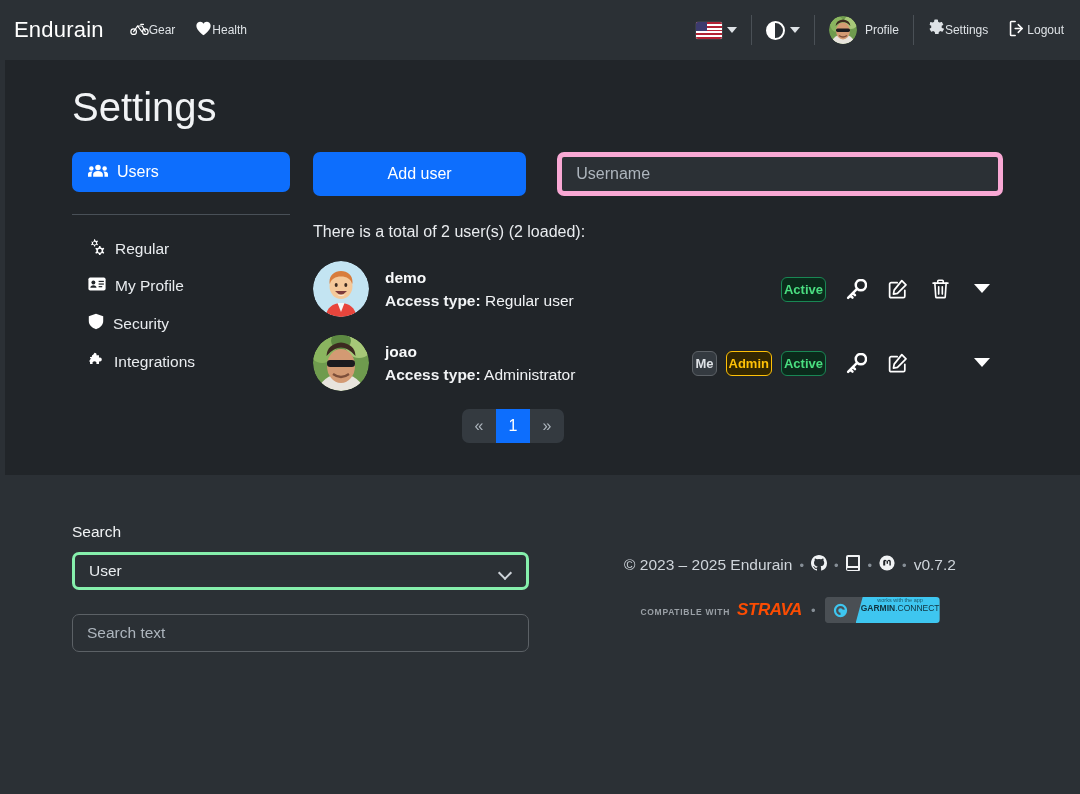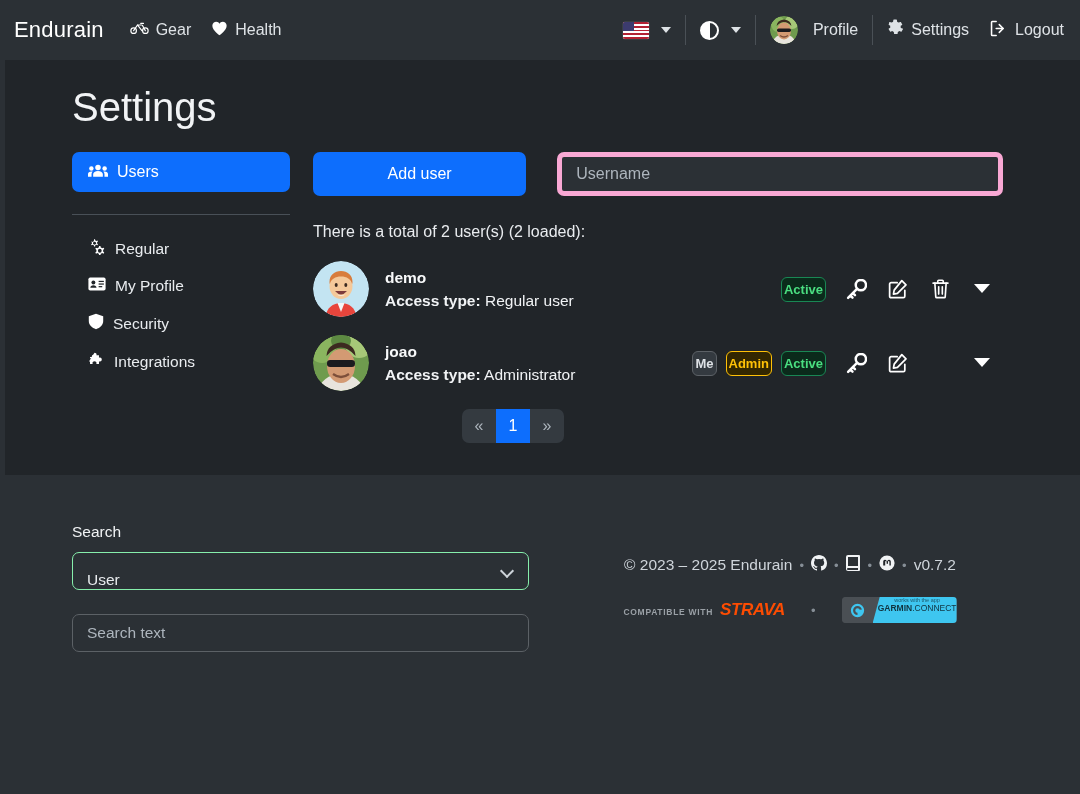--- a/index.html
+++ b/index.html
@@ -16,22 +16,22 @@
     position: absolute; top: 0; left: 0; width: 1080px; height: 60px;
     background: #2b3035;
     display: flex; align-items: center;
     padding: 0 16px 0 14px;
   }
   .brand {
     color: #fff; font-size: 22px; letter-spacing: .2px;
     margin-right: 26px; white-space: nowrap;
   }
   .nav-link {
-    display: flex; align-items: center; gap: 7px;
-    color: #dee2e6; font-size: 16px; margin-right: 20px; white-space: nowrap;
+    display: flex; align-items: center; 
+    color: #dee2e6; font-size: 12px; margin-right: 20px; white-space: nowrap;
   }
   .nav-right { margin-left: auto; display: flex; align-items: center; }
   .nav-right .nav-link { margin-right: 0; }
   .divider-v { width: 1px; height: 30px; background: #4a5056; margin: 0 14px; }
   .caret {
     width: 0; height: 0; margin-left: 5px;
     border-left: 5px solid transparent; border-right: 5px solid transparent;
     border-top: 6px solid #dee2e6;
   }
   .flag {
@@ -143,22 +143,22 @@
 
   
   .footer {
     position: absolute; top: 475px; left: 0; width: 1080px; height: 319px;
     background: #2b3035;
   }
   .foot-left { position: absolute; left: 72px; top: 48px; width: 457px; }
   .search-label { color: #f1f3f5; font-size: 15.5px; margin-bottom: 11px; }
   .select-box {
     position: relative; width: 457px; height: 38px;
-    background: #2b3035; border: 1px solid #86efac; border-radius: 7px;
-    display: flex; align-items: flex-end; padding: 0 14px;
+    background: #2b3035; border: 3px solid #86efac; border-radius: 7px;
+    display: flex; align-items: center; padding: 0 14px;
     color: #e9ecef; font-size: 15.5px;
   }
   .chev-down {
     position: absolute; right: 16px; top: 13px;
     width: 10px; height: 10px; border-right: 2px solid #ced4da;
     border-bottom: 2px solid #ced4da; transform: rotate(45deg);
   }
   .search-input {
     width: 457px; height: 38px; margin-top: 24px;
     background: #2b3035; border: 1px solid #5c6166; border-radius: 7px;
@@ -170,21 +170,21 @@
     position: absolute; left: 560px; top: 80px; width: 460px;
     text-align: center;
   }
   .copyright {
     color: #ced4da; font-size: 15.5px;
     display: flex; align-items: center; justify-content: center; gap: 7px;
   }
   .dot-sep { color: #868e96; font-size: 13px; }
   .brand-row {
     margin-top: 22px; display: flex; align-items: center;
-    justify-content: center; gap: 26px;
+    justify-content: center; gap: 9px;
   }
   .strava-txt {
     display: flex; align-items: baseline; gap: 7px;
   }
   .compat {
     color: #9aa0a6; font-size: 8.5px; font-weight: bold; letter-spacing: .7px;
   }
   .strava-word {
     color: #fc4c02; font-size: 17px; font-weight: bold;
     font-style: italic; letter-spacing: -.4px;

